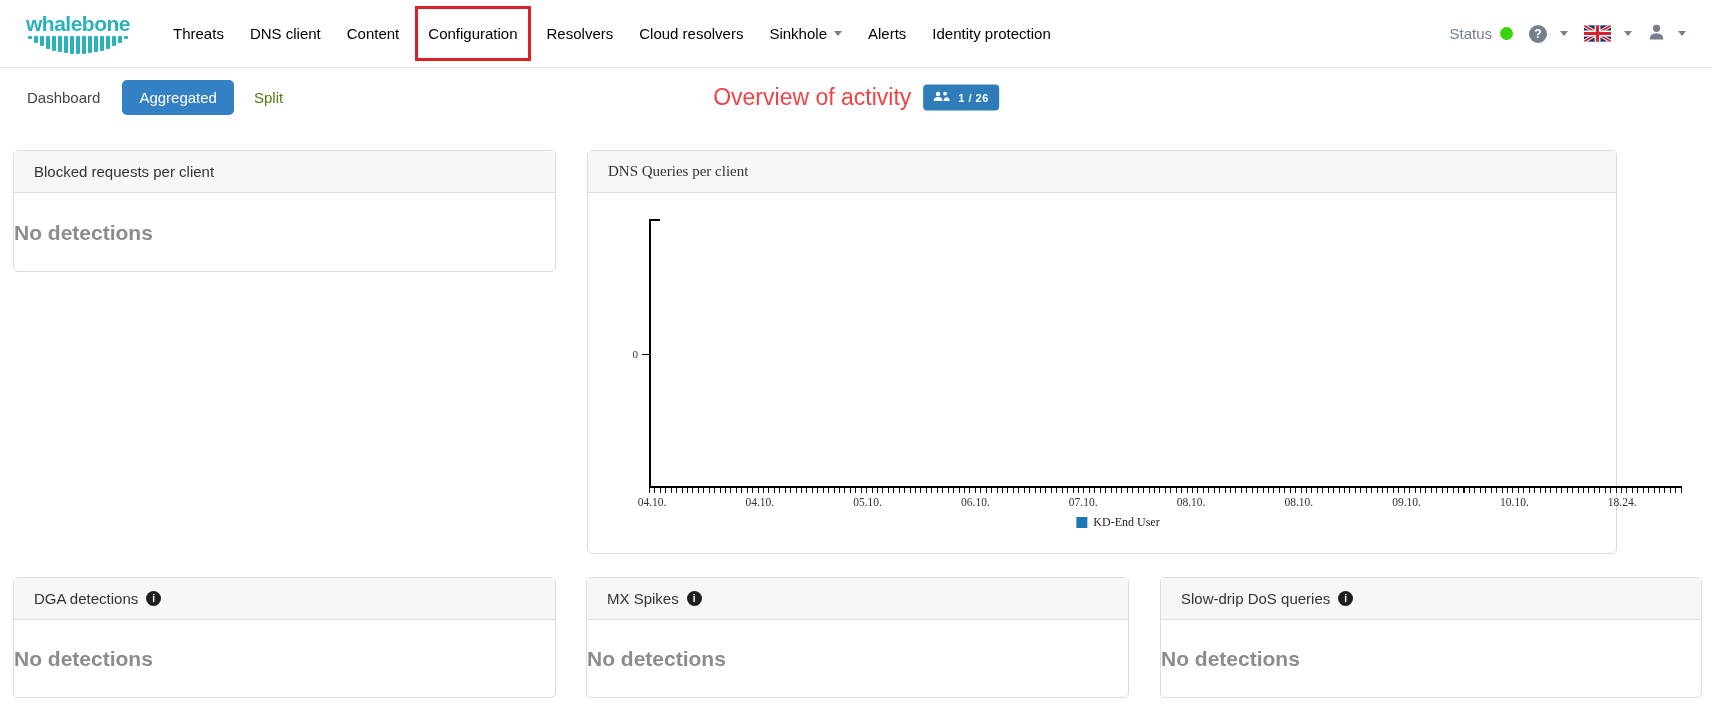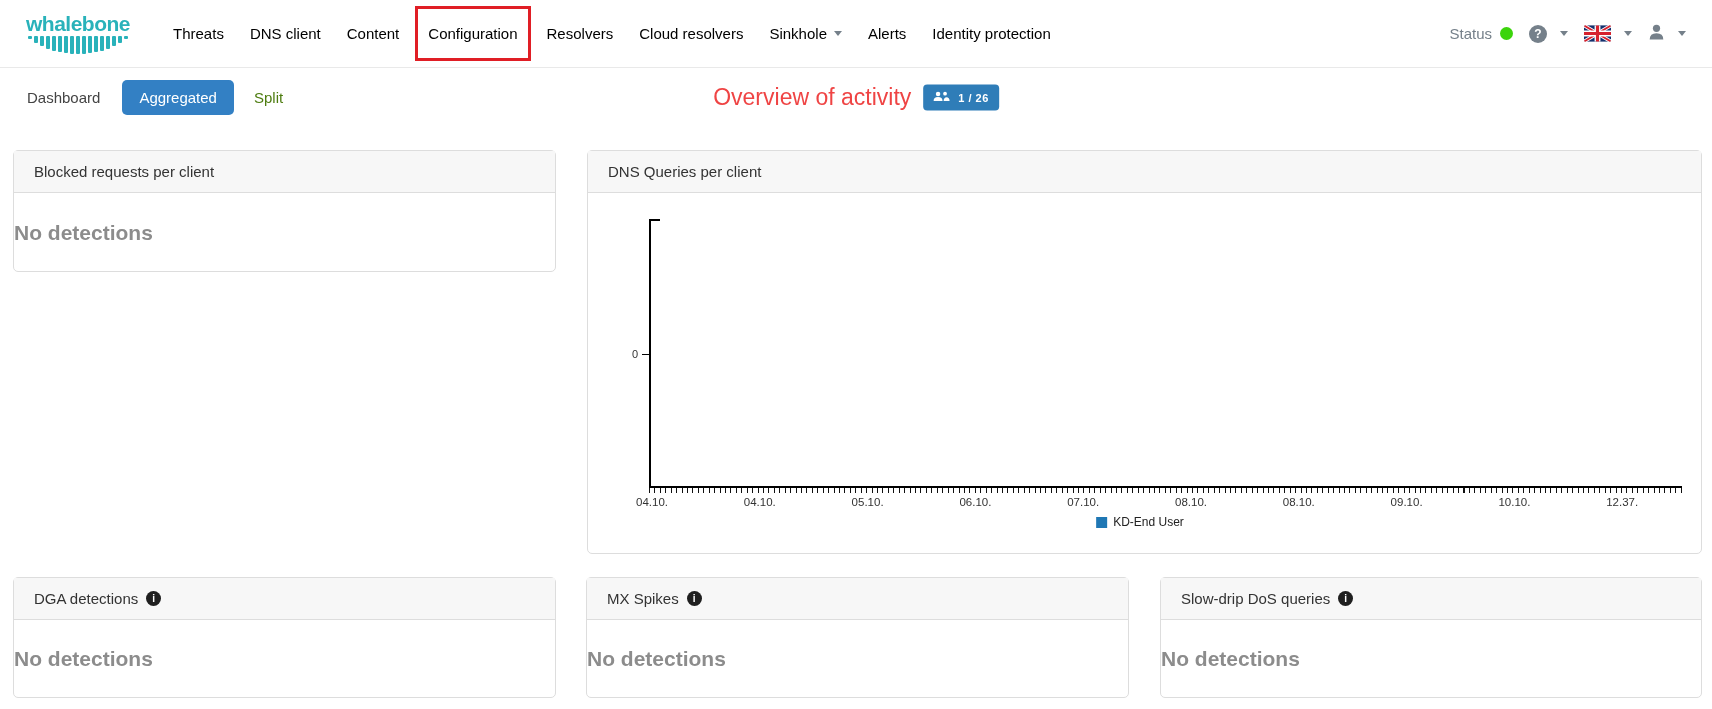--- a/index.html
+++ b/index.html
@@ -76,39 +76,39 @@
   .no-detections { font-size:21px; font-weight:700; color:#8c8c8c; }
   .info-icon {
     width:15px; height:15px; border-radius:50%; background:#1f1f1f; color:#fff;
     display:inline-flex; align-items:center; justify-content:center; cursor:pointer;
     font-style:normal; flex:0 0 auto;
   }
   .info-icon::after { content:"i"; font-size:10px; font-weight:700; line-height:1; }
 
   #card-blocked { left:13px; top:150px; width:543px; height:122px; }
   #card-blocked .card-body { height:79px; }
-  #card-dns { left:587px; top:150px; width:1115px; height:404px; }
+  #card-dns { left:587px; top:150px; width:1030px; height:404px;font-family:Liberation Serif, serif; }
   #card-dga { left:13px;  top:577px; width:543px; height:121px; }
   #card-mx  { left:586px; top:577px; width:543px; height:121px; }
   #card-dos { left:1160px; top:577px; width:542px; height:121px; }
   .bottom-card .card-body { height:78px; }
 
   
   .chart-area { position:relative; height:361px; }
   .y-axis   { position:absolute; left:61px; top:26px; width:2px; height:269px; background:#000; }
   .y-cap    { position:absolute; left:61px; top:26px; width:11px; height:2px; background:#000; }
   .y-tick   { position:absolute; left:54px; top:161px; width:7px; height:1px; background:#000; }
   .y-lbl    { position:absolute; left:28px; top:155px; width:22px; text-align:right;
               font-size:11px; color:#333; }
   .x-axis   { position:absolute; left:61px; top:293px; width:1033px; height:2px; background:#000; }
   .x-ticks  { position:absolute; left:61px; top:295px; width:1033px; height:5px;
               background:repeating-linear-gradient(to right,#111 0 1px,transparent 1px 5.43px); }
   .x-labels { position:absolute; left:0; top:303px; width:100%; height:16px; }
   .x-lbl    { position:absolute; transform:translateX(-50%); font-size:11.5px; color:#333; white-space:nowrap; }
-  .legend   { position:absolute; left:552px; top:322px; transform:translateX(-50%);
+  .legend   { position:absolute; left:530px; top:322px; transform:translateX(-50%);
               display:flex; align-items:center; gap:6px;text-align:right; }
   .legend-swatch { width:11px; height:11px; background:#1f77b4; display:inline-block; }
   .legend-label  { font-size:12px; color:#222; }
 </style>
 </head>
 <body>
 
 <div class="navbar">
   <div class="logo">
     <span class="logo-text" style="color: rgb(41, 178, 186);">whalebone</span>
@@ -241,21 +241,21 @@
     <div class="x-labels">
         <span class="x-lbl" style="left: 64px;">04.10.</span>
         <span class="x-lbl" style="left: 171.8px;">04.10.</span>
         <span class="x-lbl" style="left: 279.6px;">05.10.</span>
         <span class="x-lbl" style="left: 387.4px;">06.10.</span>
         <span class="x-lbl" style="left: 495.2px;">07.10.</span>
         <span class="x-lbl" style="left: 603px;">08.10.</span>
         <span class="x-lbl" style="left: 710.8px;">08.10.</span>
         <span class="x-lbl" style="left: 818.6px;">09.10.</span>
         <span class="x-lbl" style="left: 926.4px;">10.10.</span>
-        <span class="x-lbl" style="left: 1034.2px;">12.37.</span>
+        <span class="x-lbl" style="left: 1034.2px;">18.24.</span>
       </div>
     <div class="legend">
       <span class="legend-swatch" style="background: rgb(31, 119, 180);"></span>
       <span class="legend-label">KD-End User</span>
     </div>
   </div>
 </div>
 
 <div class="card bottom-card" id="card-dga">
   <div class="card-header">

